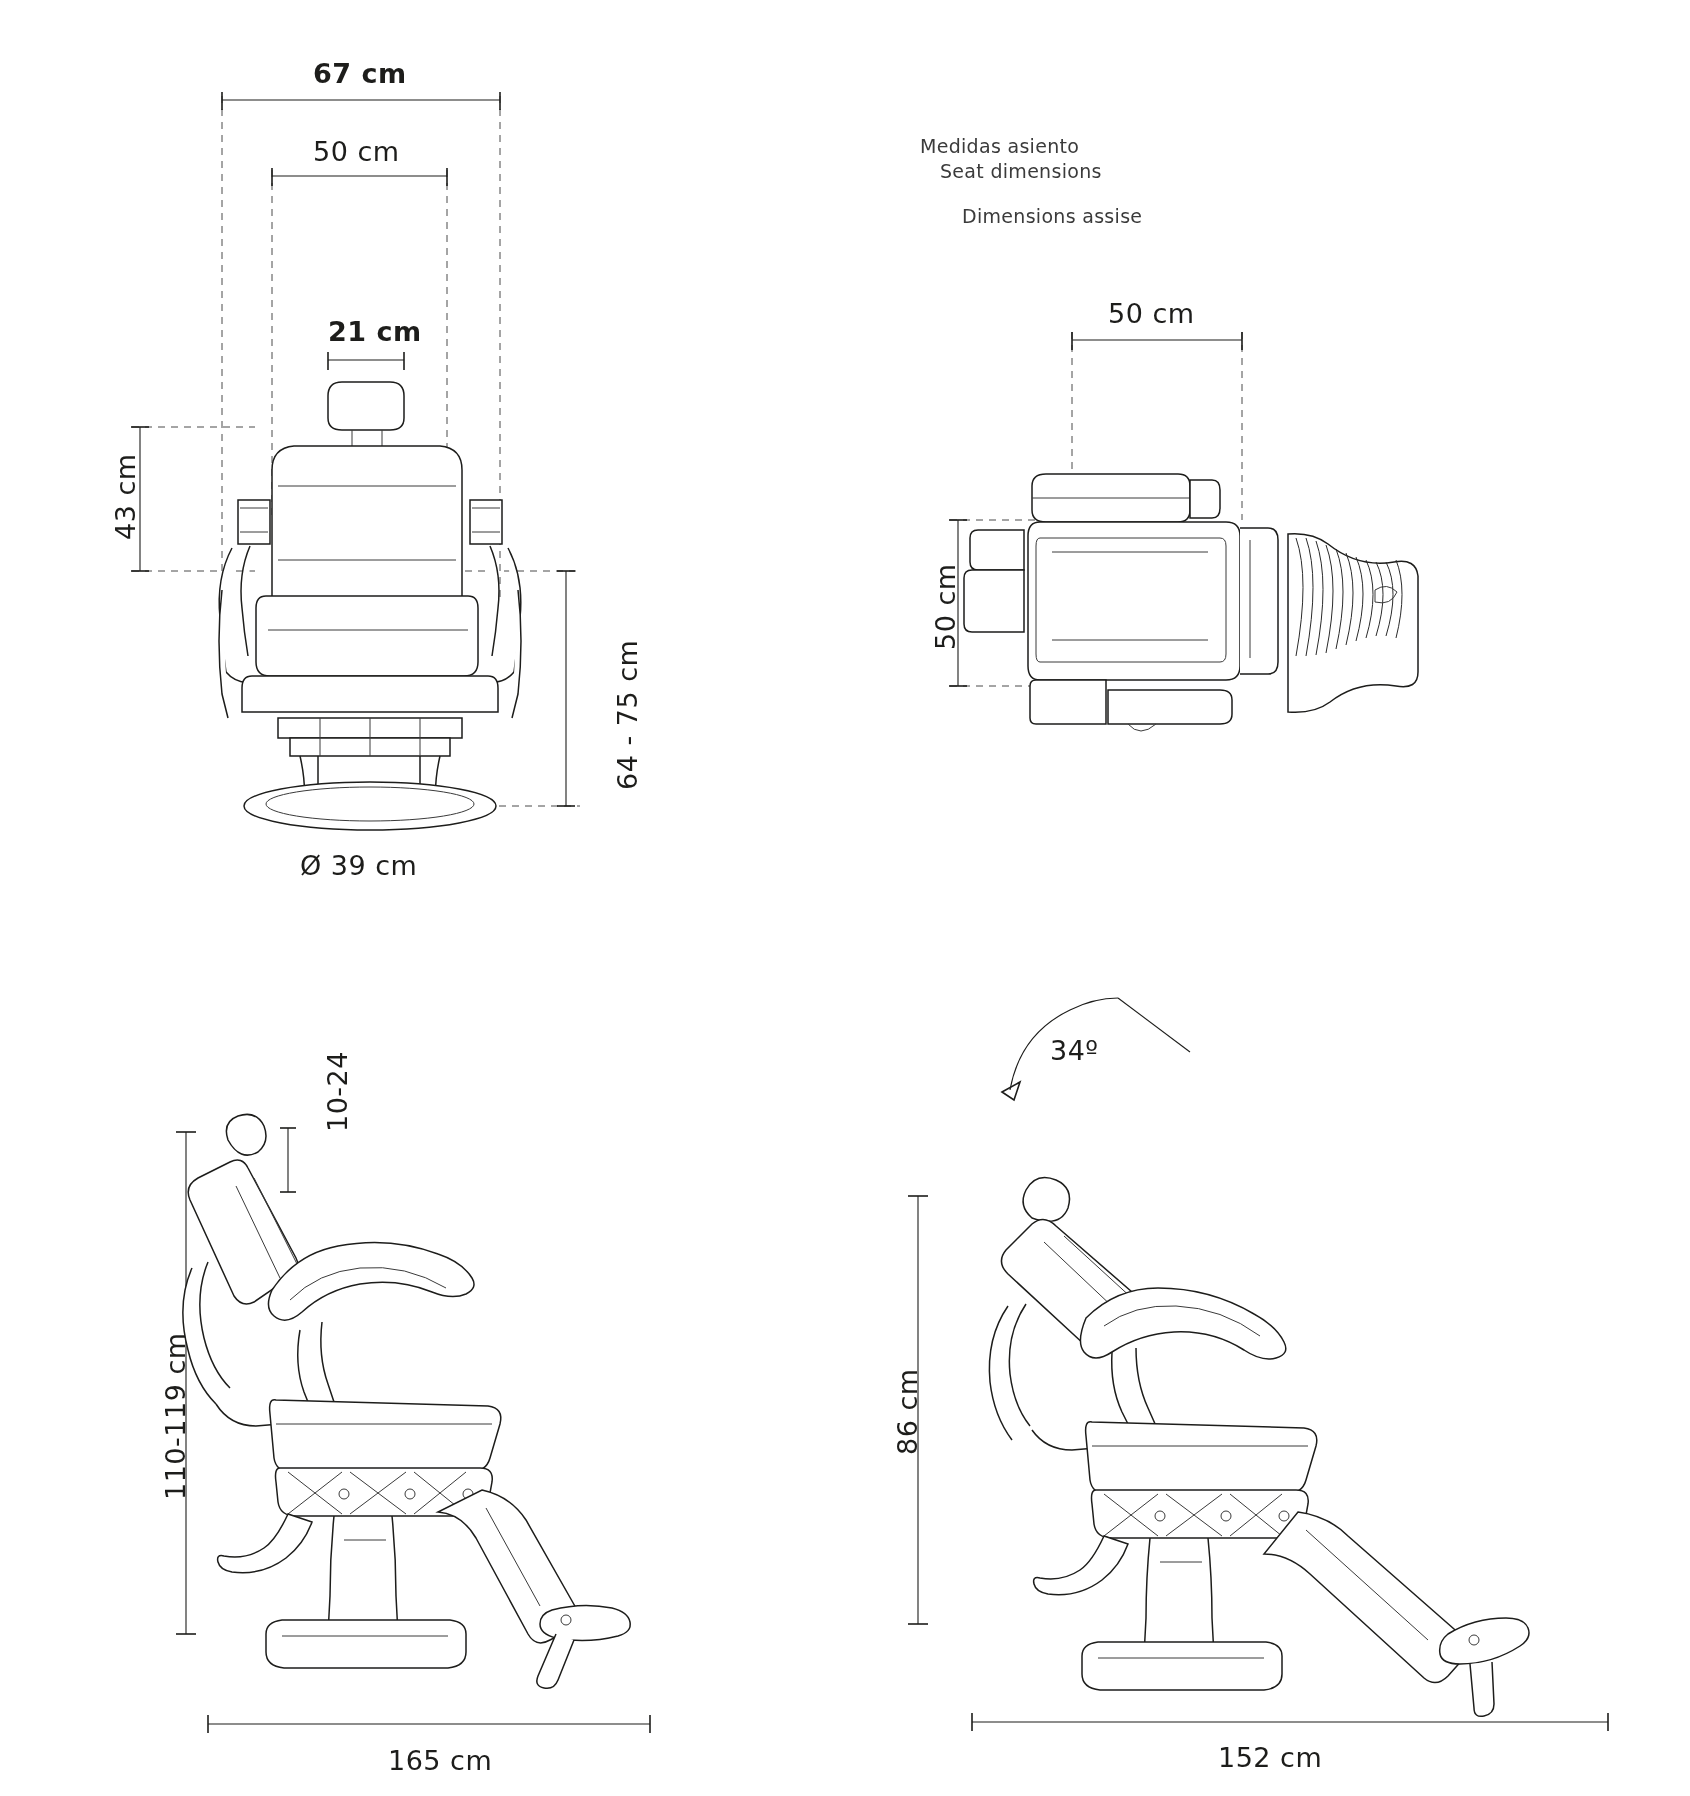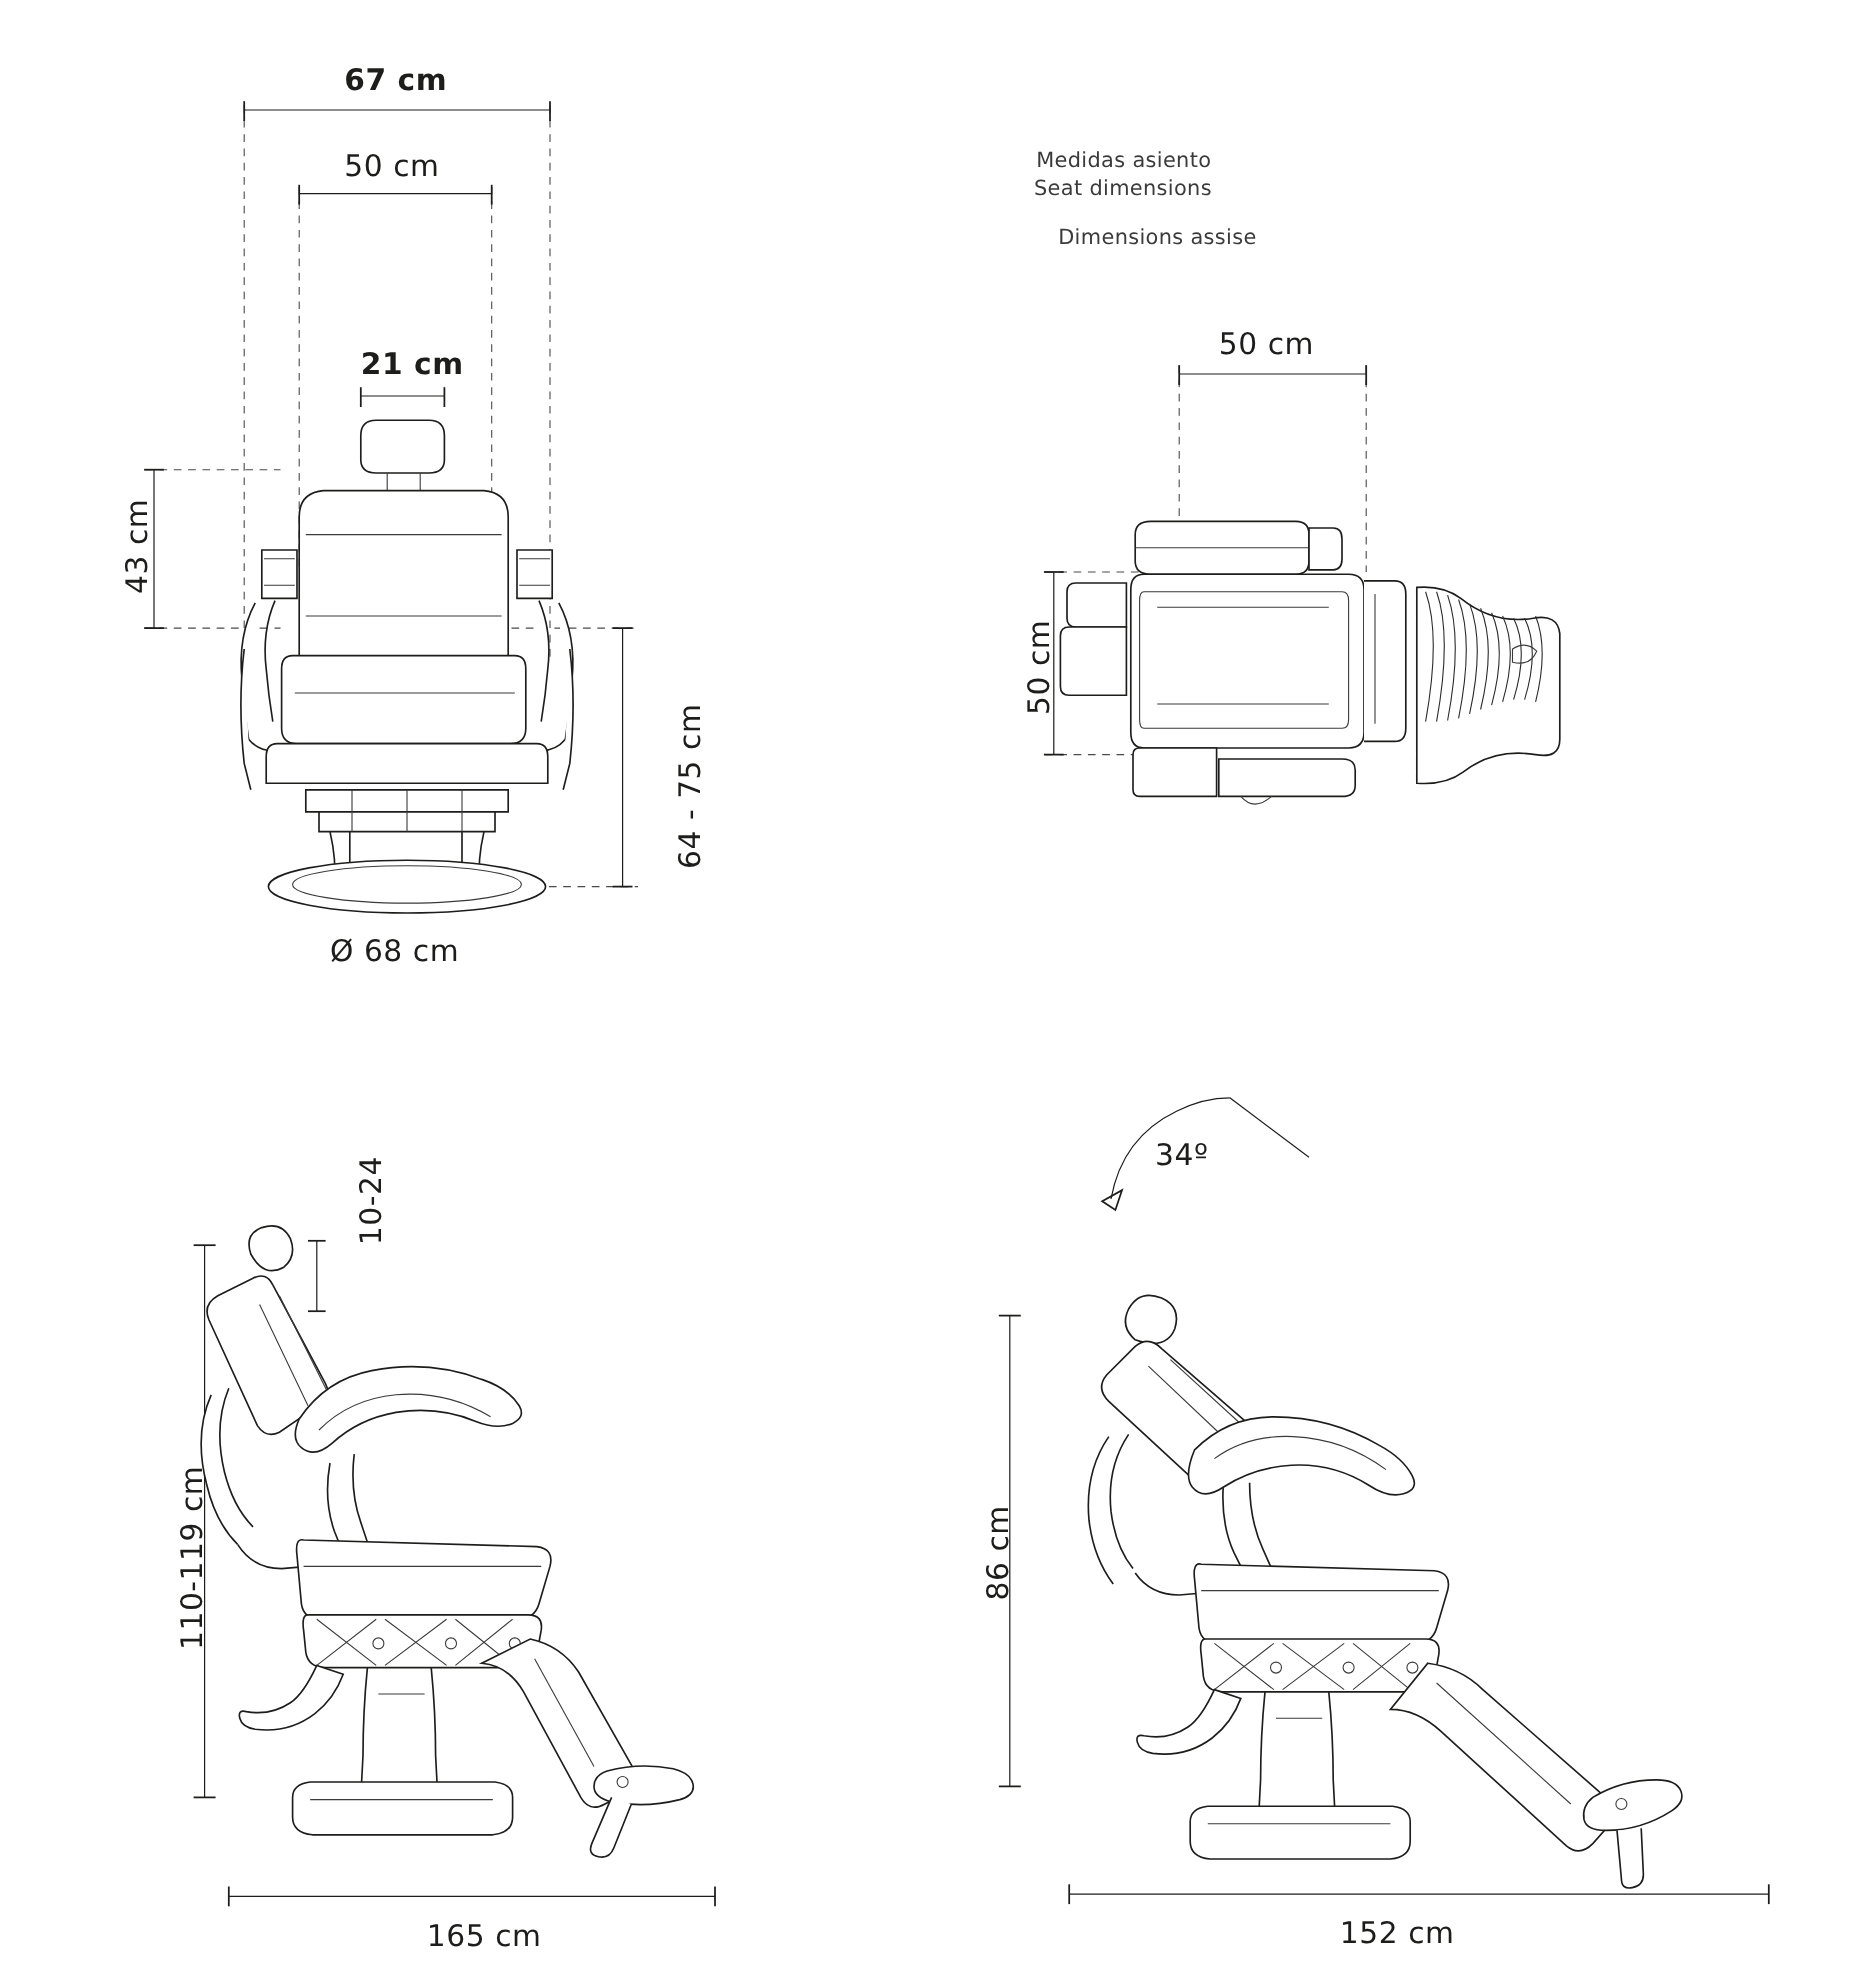--- a/index.html
+++ b/index.html
@@ -280,30 +280,30 @@
 
       <path class="chair" d="M1150,1538 q-4,40 -4,80 l-2,38"></path>
       <path class="chair" d="M1208,1538 q4,40 4,80 l2,38"></path>
       <path class="chair-thin" d="M1160,1562 h42"></path>
 
       <path class="chair" d="M1082,1656 q0,-12 16,-14 h168 q16,2 16,14 v18 q0,14 -18,16 h-164 q-18,-2 -18,-16 z"></path>
       <path class="chair-thin" d="M1098,1658 h166"></path>
     </g>
   </svg>
 
-  <div class="note" style="left:942px; top:135px;">Medidas asiento</div>
+  <div class="note" style="left:920px; top:135px;">Medidas asiento</div>
   <div class="note" style="left:940px; top:160px;">Seat dimensions</div>
   <div class="note" style="left:940px; top:205px;margin-left:22px;">Dimensions assise</div>
 
   <div class="dim-label" style="left:313px; top:58px;font-weight:bold;">67 cm</div>
   <div class="dim-label" style="left:313px; top:136px;">50 cm</div>
   <div class="dim-label" style="left:328px; top:316px;font-weight:bold;">21 cm</div>
   <div class="dim-label vert" style="left:110px; top:540px;">43 cm</div>
   <div class="dim-label vert" style="left:612px; top:790px;">64 - 75 cm</div>
-  <div class="dim-label" style="left:300px; top:850px;">Ø 68 cm</div>
+  <div class="dim-label" style="left:300px; top:850px;">Ø 39 cm</div>
 
   <div class="dim-label" style="left:1108px; top:298px;">50 cm</div>
   <div class="dim-label vert" style="left:930px; top:650px;">50 cm</div>
 
   <div class="dim-label vert" style="left:322px; top:1132px;">10-24</div>
   <div class="dim-label vert" style="left:160px; top:1500px;">110-119 cm</div>
   <div class="dim-label" style="left:388px; top:1745px;">165 cm</div>
 
   <div class="dim-label" style="left:1050px; top:1035px;">34º</div>
   <div class="dim-label vert" style="left:892px; top:1455px;">86 cm</div>

